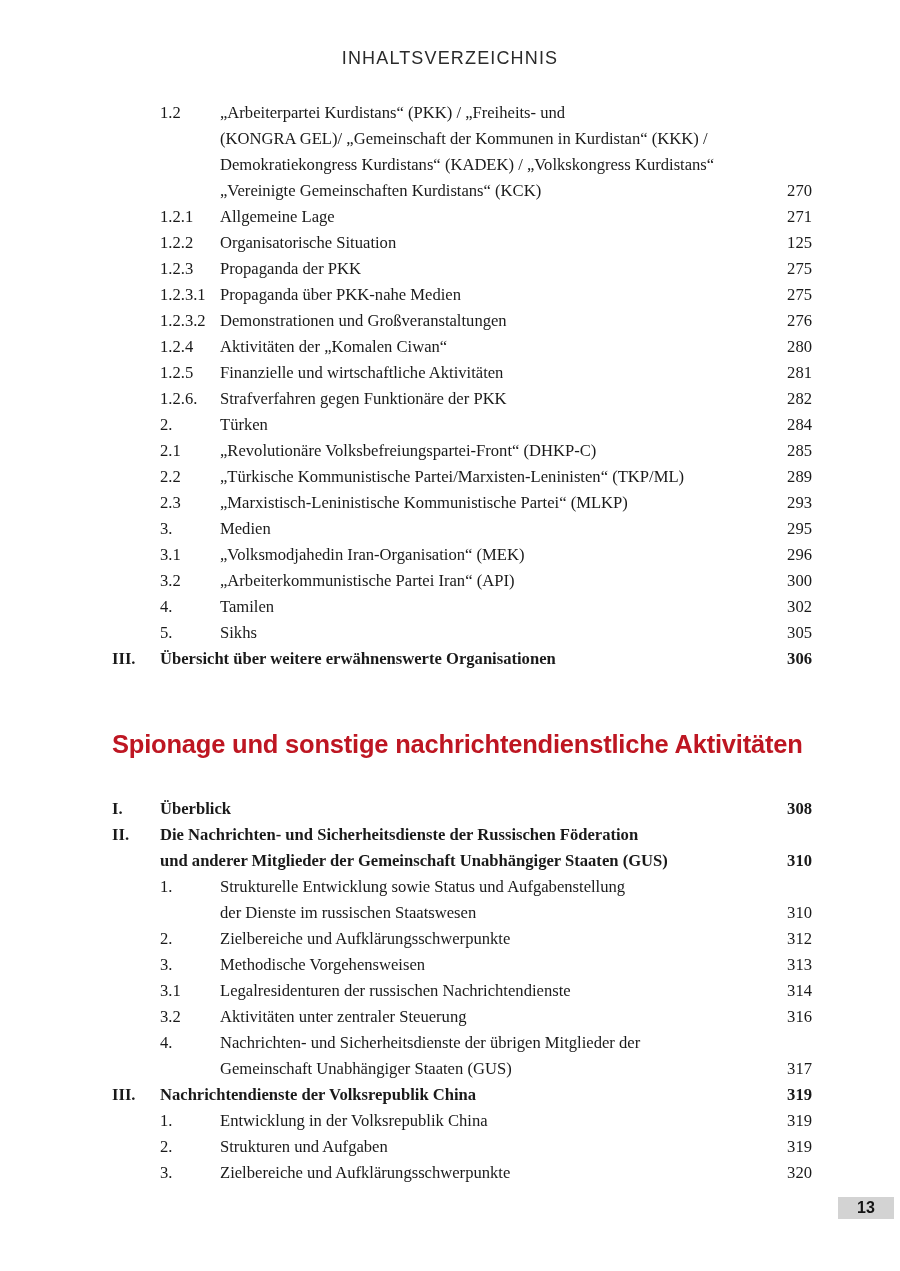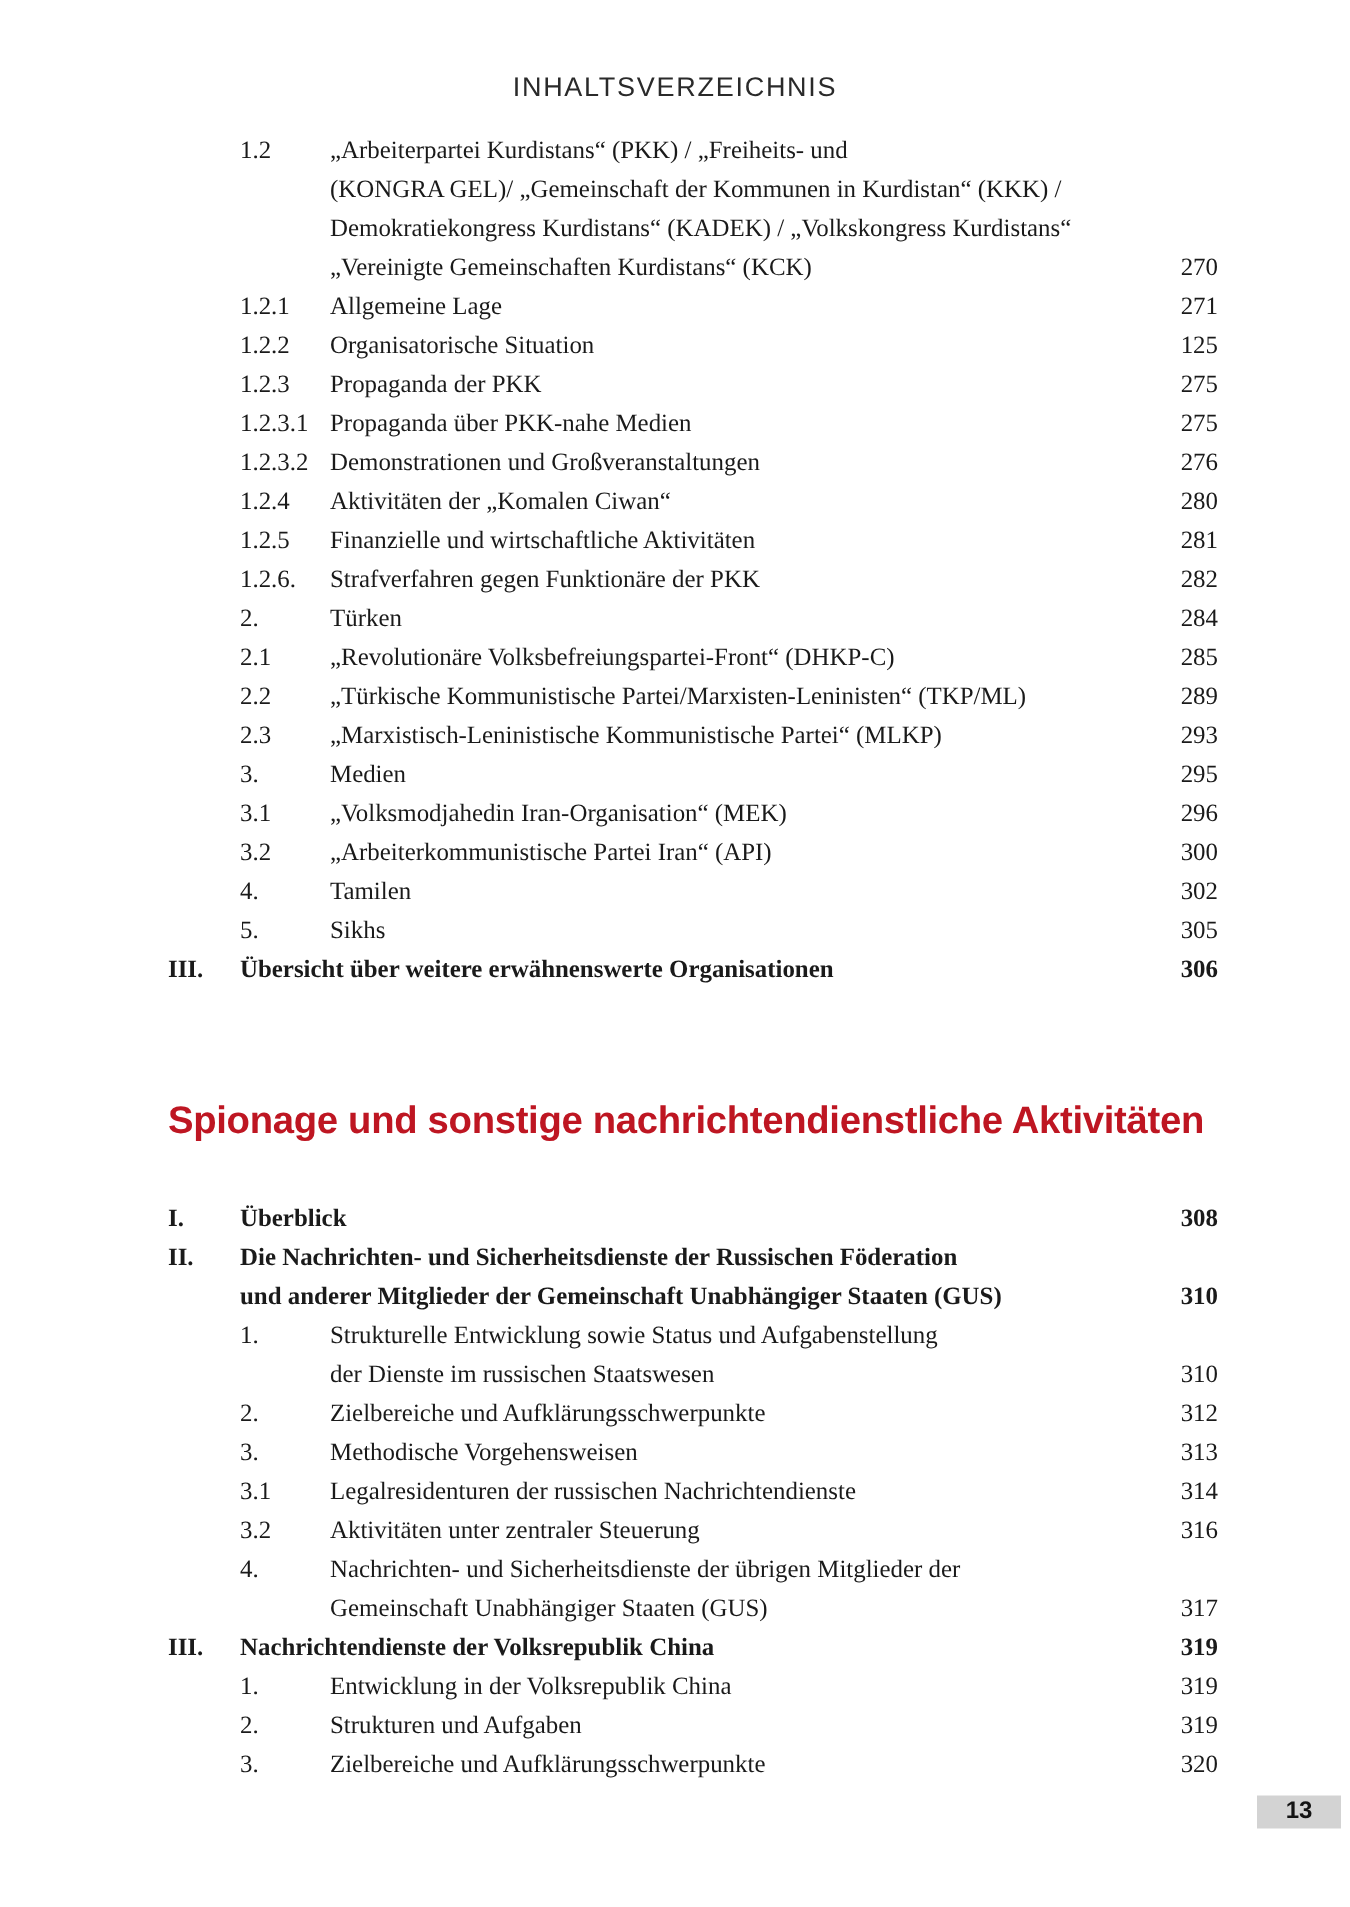--- a/index.html
+++ b/index.html
@@ -27,21 +27,21 @@
     font-family: "Liberation Sans", "DejaVu Sans", sans-serif;
     font-size: 18px;
     letter-spacing: 1.15px;
     color: #2a2a2a;
     font-weight: 400;
   }
 
   
   .page-body {
     position: absolute;
-    top: 87px;
+    top: 100px;
     left: 112px;
     width: 700px;
   }
 
   
   .toc-row {
     display: flex;
     align-items: baseline;
     font-size: 16.6px;
     line-height: 26px;
@@ -83,21 +83,21 @@
   .cont-line.lvl-roman > .toc-num { width: 48px; margin-left: 0px; }
   .cont-line.lvl-roman { font-weight: 700; }
 
   
   .section-heading {
     font-family: "Liberation Sans", "DejaVu Sans", sans-serif;
     font-weight: 700;
     font-size: 25.5px;
     line-height: 32px;
     letter-spacing: -0.2px;
-    margin-top: 72px;
+    margin-top: 56px;
     margin-bottom: 36px;
   }
 
   
   .page-badge {
     position: absolute;
     left: 838px;
     top: 1197px;
     width: 56px;
     height: 22px;

